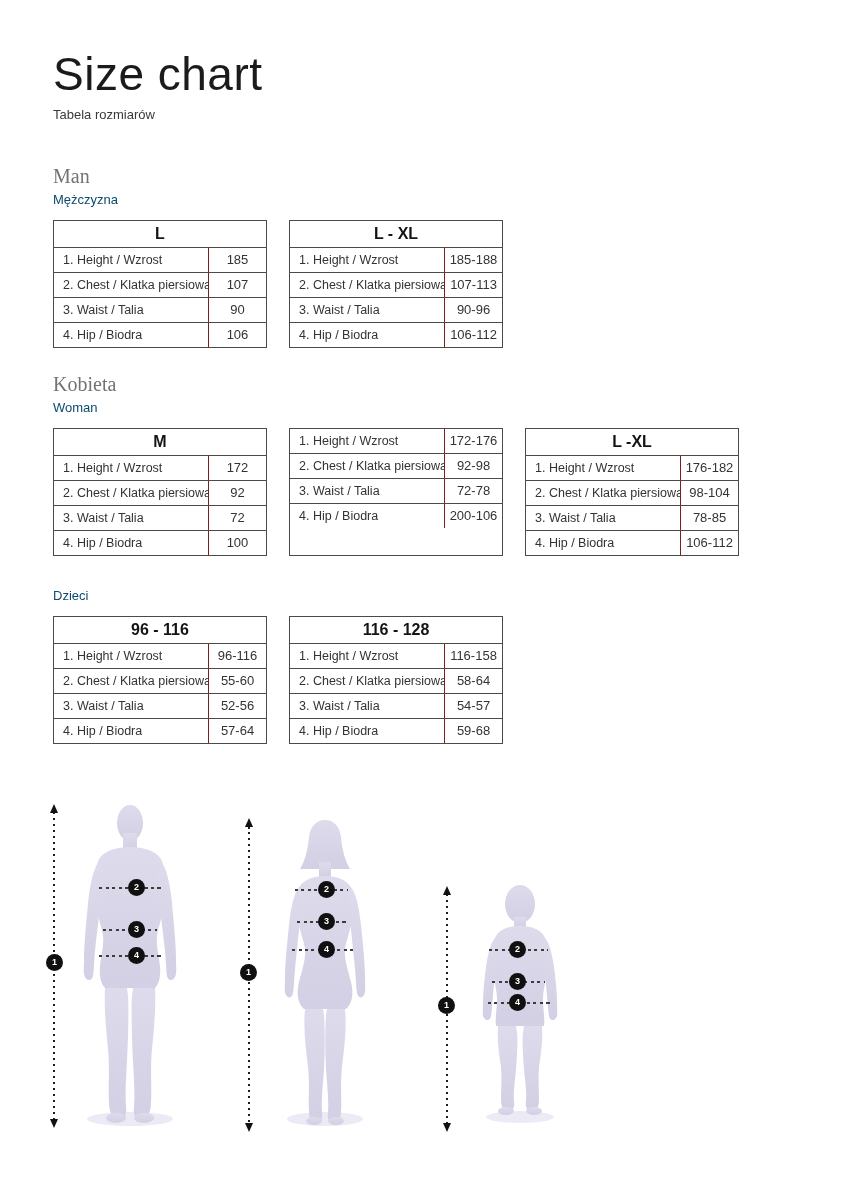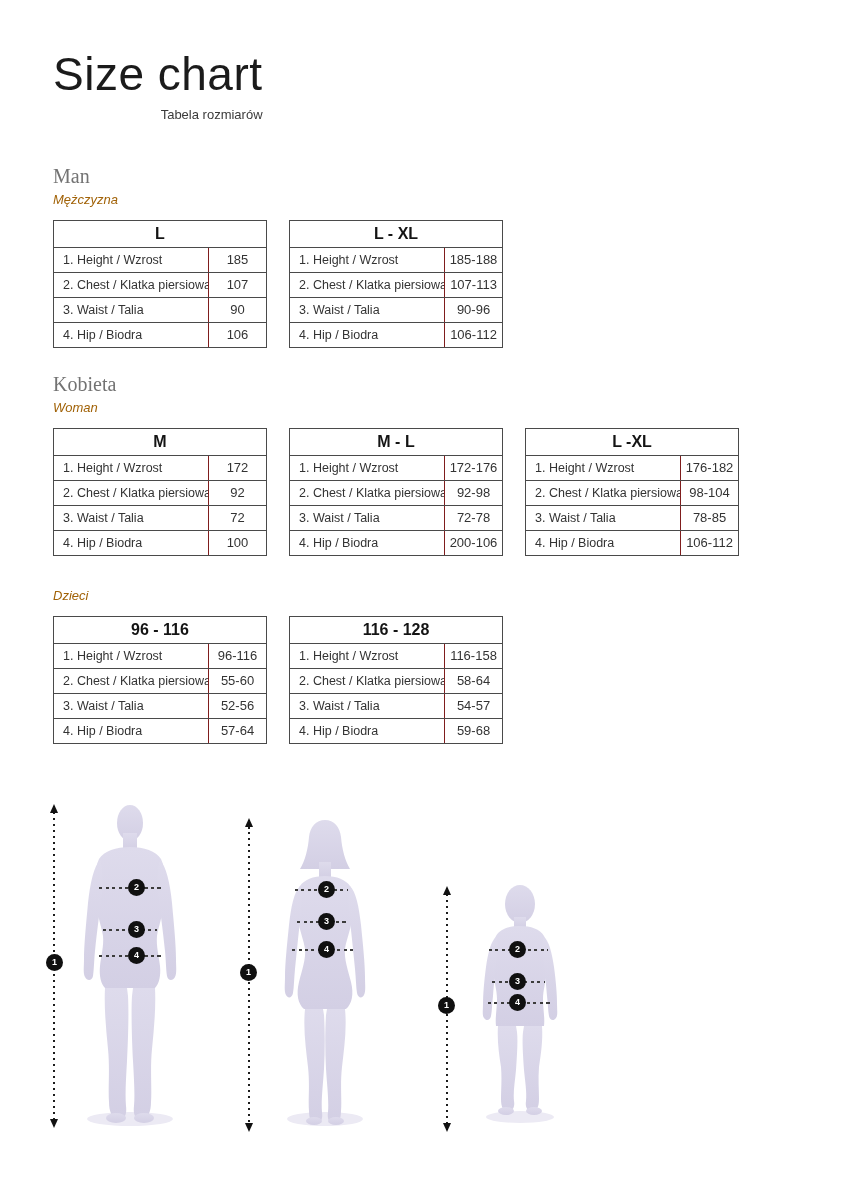--- a/index.html
+++ b/index.html
@@ -5,28 +5,28 @@
   html,body{margin:0;padding:0;}
   body{
     width:848px;height:1200px;position:relative;background:#ffffff;
     font-family:"Liberation Sans",sans-serif;color:#2f2f2f;overflow:hidden;
   }
   .title-block{position:absolute;left:53px;top:50px;}
   .title-block h1{
     margin:0;font-family:Liberation Sans, sans-serif;font-weight:500;
     font-size:46px;line-height:48px;color:#1b1b1b;letter-spacing:.5px;
   }
-  .page-subtitle{margin-top:9px;font-size:13px;color:#3a3a3a;text-align:right;}
+  .page-subtitle{margin-top:9px;font-size:13px;color:#3a3a3a;}
 
   .size-section{position:absolute;left:53px;}
   .size-section h2{
     margin:0;font-family:"Liberation Serif",serif;font-weight:500;
     font-size:20px;line-height:20px;color:#737373;
   }
-  .section-sub{margin-top:7px;font-size:13px;line-height:14px;color:#a16207;font-style:italic;}
+  .section-sub{margin-top:7px;font-size:13px;line-height:14px;color:#0c4a6e;}
   .tables-row{margin-top:13px;display:flex;gap:22px;}
 
   .size-table{
     width:214px;box-sizing:border-box;border:1px solid #4a4a4a;background:#fff;
   }
   .size-table-header{
     height:26px;line-height:26px;text-align:center;font-weight:bold;
     font-size:16px;color:#141414;border-bottom:1px solid #4a4a4a;
   }
   .size-row{display:flex;height:24px;border-bottom:1px solid #4a4a4a;}
@@ -130,21 +130,20 @@
         <div class="size-row">
           <div class="size-cell-label">3. Waist / Talia</div>
           <div class="size-cell-value">72</div>
         </div>
         <div class="size-row">
           <div class="size-cell-label">4. Hip / Biodra</div>
           <div class="size-cell-value">100</div>
         </div>
       </div>
       <div class="size-table">
-        <div class="size-table-header">M - L</div>
         <div class="size-row">
           <div class="size-cell-label">1. Height / Wzrost</div>
           <div class="size-cell-value">172-176</div>
         </div>
         <div class="size-row">
           <div class="size-cell-label">2. Chest / Klatka piersiowa</div>
           <div class="size-cell-value">92-98</div>
         </div>
         <div class="size-row">
           <div class="size-cell-label">3. Waist / Talia</div>

